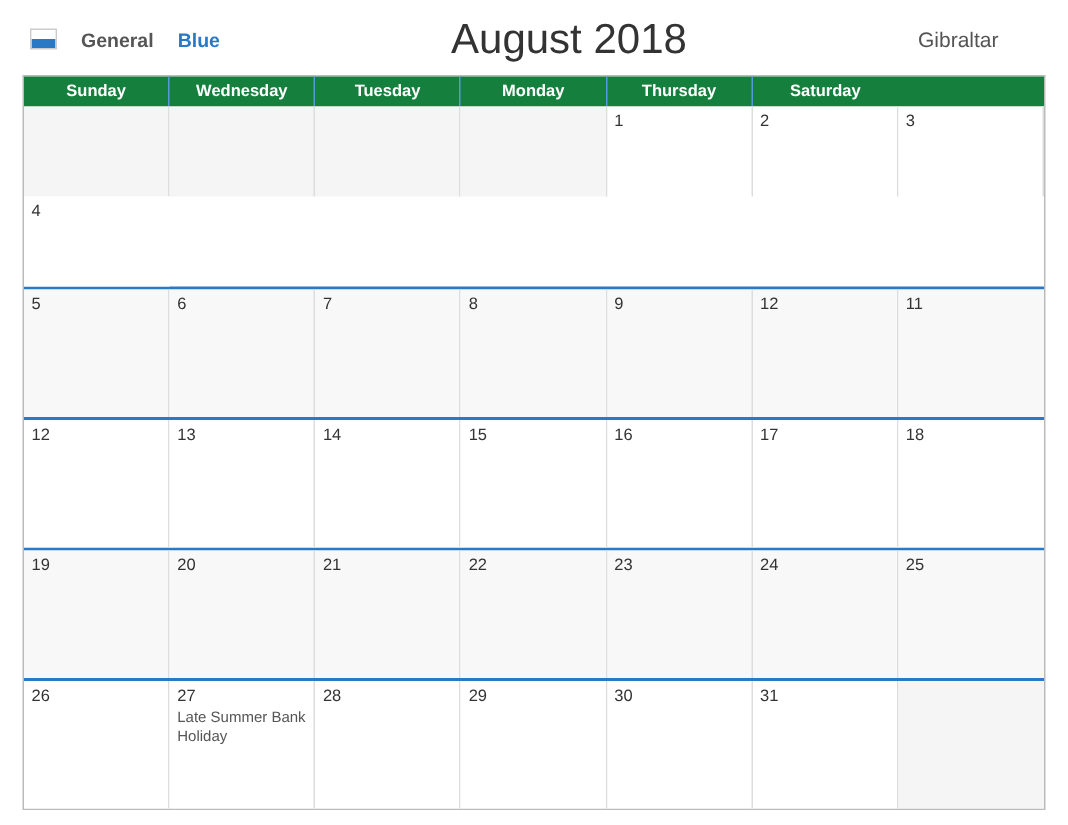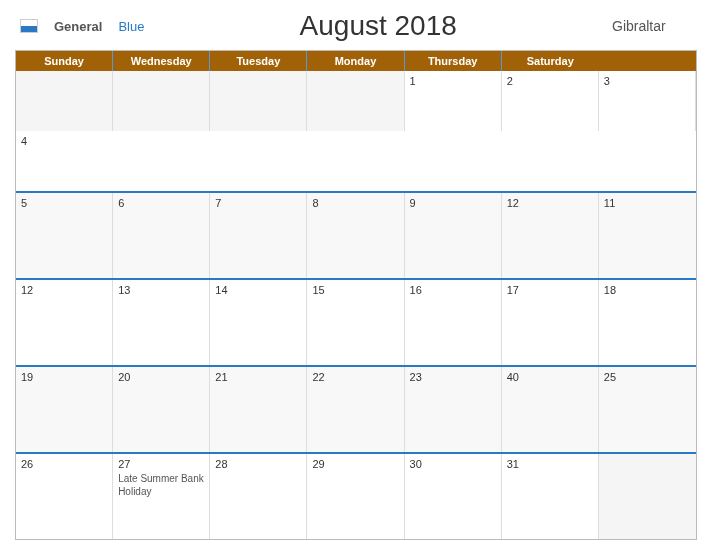--- a/index.html
+++ b/index.html
@@ -29,21 +29,21 @@
       align-items: center;
       gap: 16px;
     }
     .logo-text-general {
       font-size: 13px;
       font-weight: bold;
       color: #555;
     }
     .logo-text-blue {
       font-size: 13px;
-      font-weight: normal;
+      font-weight: bold;
       color: #2979c7;
     }
     .logo-flag {
       width: 18px;
       height: 14px;
       display: inline-flex;
       flex-direction: column;
       overflow: hidden;
       border: 1px solid #ccc;
     }
@@ -70,21 +70,21 @@
     }
     .calendar-grid {
       border: 1px solid #bbb;
       flex: 1;
       display: flex;
       flex-direction: column;
     }
     .days-header {
       display: grid;
       grid-template-columns: repeat(7, 1fr);
-      background: #a16207;
+      background: #15803d;
     }
     .day-header-cell {
       color: #fff;
       font-size: 11px;
       font-weight: bold;
       text-align: center;
       padding: 4px 2px;
       border-right: 1px solid #5599d8;
     }
     .day-header-cell:last-child {
@@ -241,21 +241,21 @@
           <div class="day-cell">
             <span class="day-number">21</span>
           </div>
           <div class="day-cell">
             <span class="day-number">22</span>
           </div>
           <div class="day-cell">
             <span class="day-number">23</span>
           </div>
           <div class="day-cell">
-            <span class="day-number">40</span>
+            <span class="day-number">24</span>
           </div>
           <div class="day-cell">
             <span class="day-number">25</span>
           </div>
         </div>
         <div class="week-row">
           <div class="day-cell">
             <span class="day-number">26</span>
           </div>
           <div class="day-cell">

